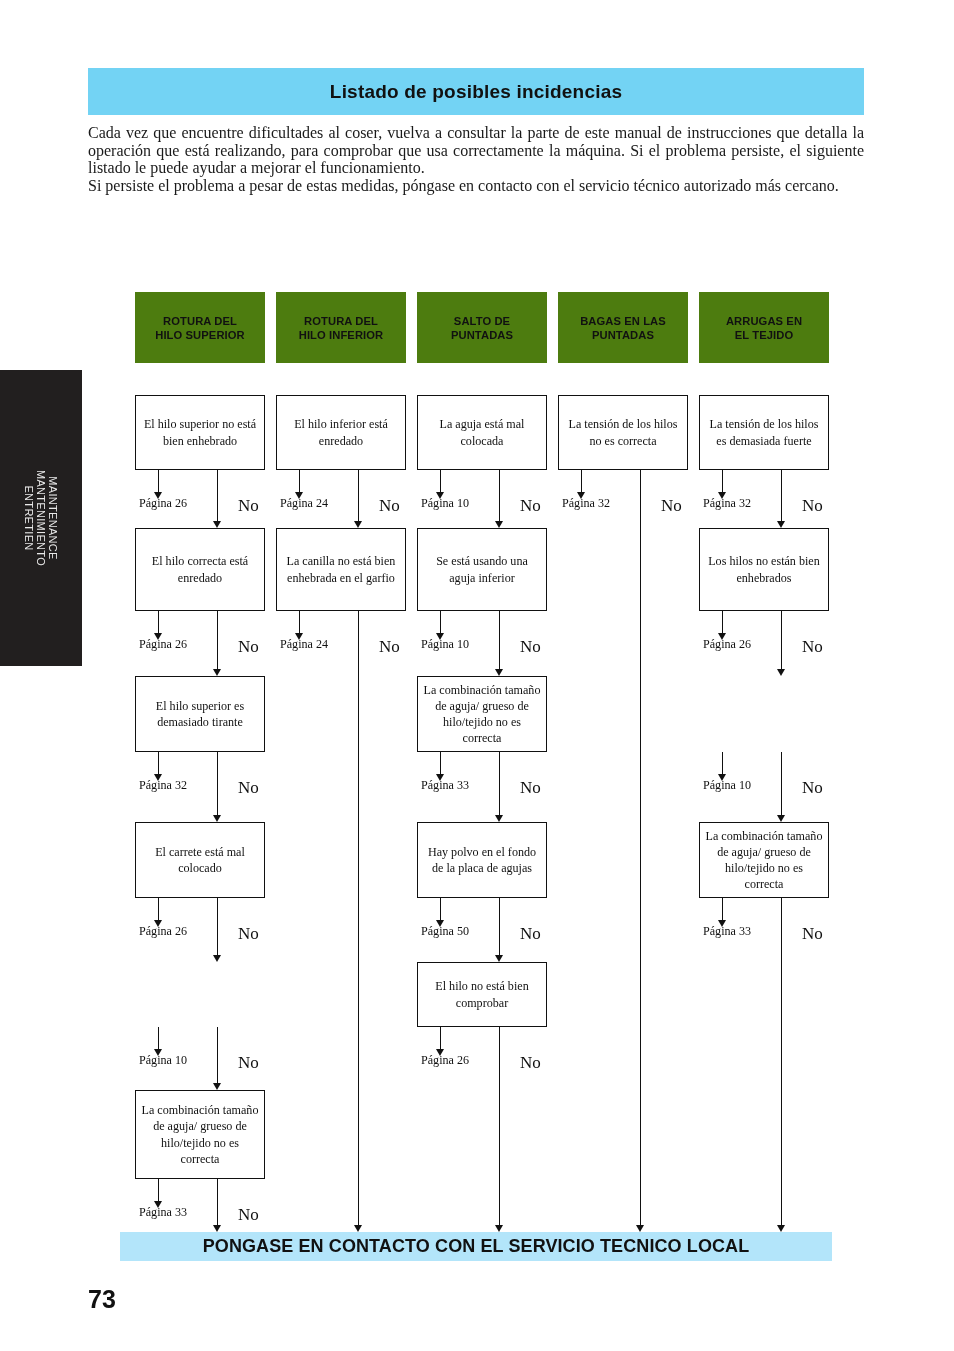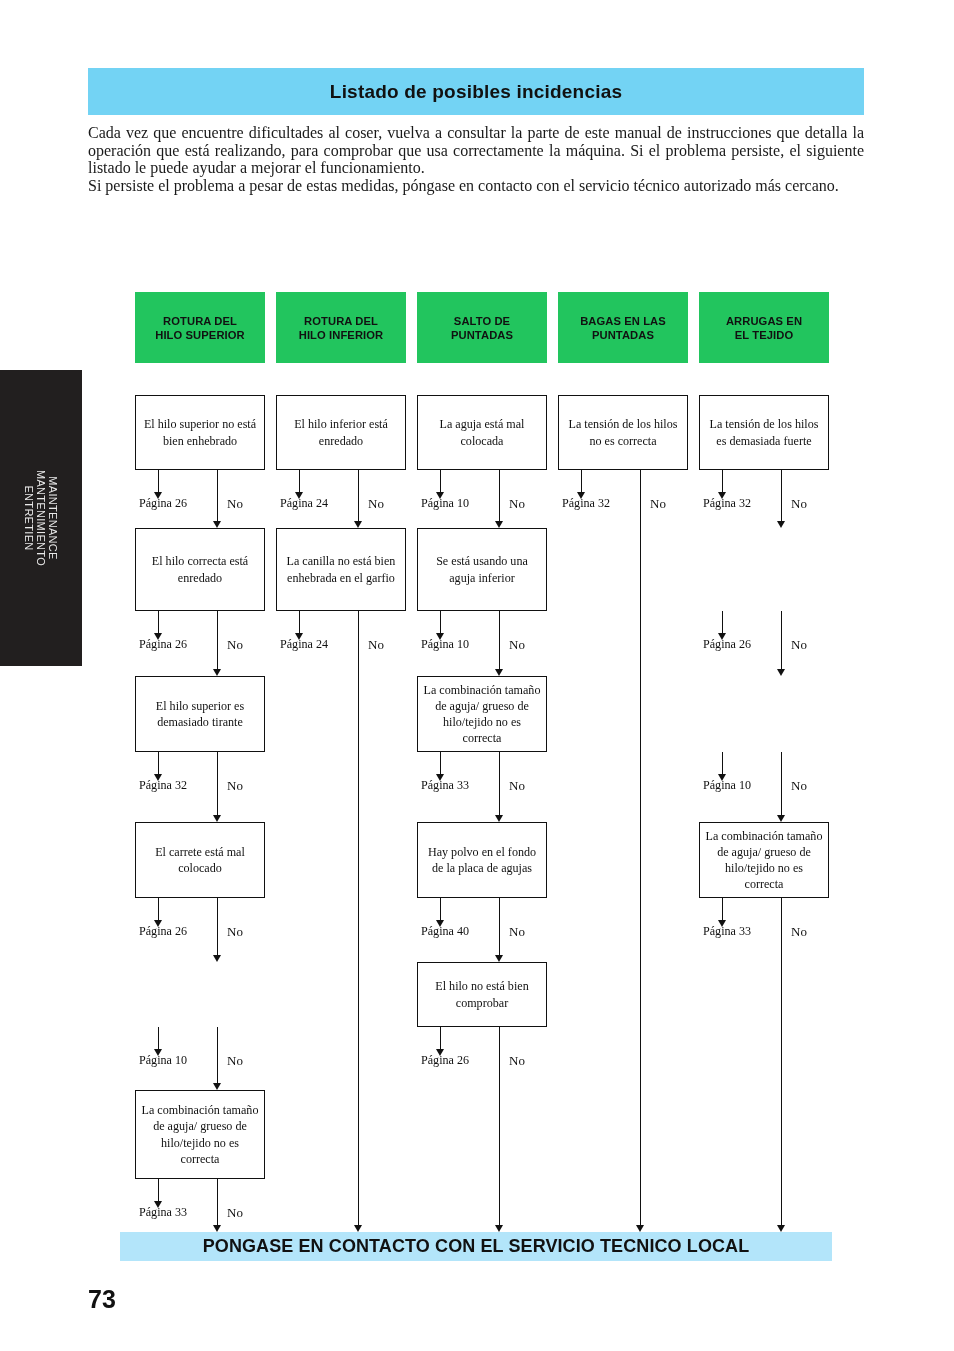--- a/index.html
+++ b/index.html
@@ -51,21 +51,21 @@
     text-align:justify;
   }
   .intro p { margin:0; }
   .intro p.last { text-align:left; }
 
   
   .chart { position:absolute; left:0; top:0; width:954px; height:1351px; }
 
   .col-header {
     position:absolute; width:130px; height:71px;
-    background:#22c55e;
+    background:#4d7c0f;
     display:flex; align-items:center; justify-content:center;
     text-align:center;
   }
   .col-header span {
     font-family:"Liberation Sans", sans-serif;
     font-weight:bold; font-size:11.2px; color:#111;
     line-height:14px; letter-spacing:0.1px;
   }
 
   .node {
@@ -94,21 +94,21 @@
 
   
   .conn-line {
     position:absolute; width:1.4px; background:#111;
   }
 
   .lbl-page {
     position:absolute; font-size:12.1px; color:#111; white-space:nowrap;
   }
   .lbl-no {
-    position:absolute; font-size:13px; color:#111; white-space:nowrap;
+    position:absolute; font-size:17px; color:#111; white-space:nowrap;margin-left:11px;
   }
 
   
   .bottom-banner {
     position:absolute; left:120px; top:1232px; width:712px; height:29px;
     background:#b3e5fa;
     display:flex; align-items:center; justify-content:center;
   }
   .bottom-banner span {
     font-family:"Liberation Sans", sans-serif;
@@ -302,21 +302,21 @@
         <div class="head" style="top: 0px;"></div>
       </div>
       <div class="lbl-no" style="left: 509px; top: 778px;">No</div>
       <div class="node" style="left: 417px; top: 822px; height: 76px;">
         <span>Hay polvo en el fondo de la placa de agujas</span>
       </div>
       <div class="conn-arrow" style="left: 436px; top: 898px; height: 29px;">
         <div class="stem" style="height: 22px;"></div>
         <div class="head" style="top: 22px;"></div>
       </div>
-      <div class="lbl-page" style="left: 421px; top: 924px;">Página 40</div>
+      <div class="lbl-page" style="left: 421px; top: 924px;">Página 50</div>
       <div class="conn-line" style="left: 499px; top: 898px; height: 57px;"></div>
       <div class="conn-arrow" style="left: 495px; top: 955px; height: 7px;">
         <div class="head" style="top: 0px;"></div>
       </div>
       <div class="lbl-no" style="left: 509px; top: 924px;">No</div>
       <div class="node" style="left: 417px; top: 962px; height: 65px;">
         <span>El hilo no está bien comprobar</span>
       </div>
       <div class="conn-arrow" style="left: 436px; top: 1027px; height: 29px;">
         <div class="stem" style="height: 22px;"></div>
@@ -359,20 +359,23 @@
       <div class="conn-arrow" style="left: 718px; top: 470px; height: 29px;">
         <div class="stem" style="height: 22px;"></div>
         <div class="head" style="top: 22px;"></div>
       </div>
       <div class="lbl-page" style="left: 703px; top: 496px;">Página 32</div>
       <div class="conn-line" style="left: 781px; top: 470px; height: 51px;"></div>
       <div class="conn-arrow" style="left: 777px; top: 521px; height: 7px;">
         <div class="head" style="top: 0px;"></div>
       </div>
       <div class="lbl-no" style="left: 791px; top: 496px;">No</div>
+      <div class="node" style="left: 699px; top: 528px; height: 83px;">
+        <span>Los hilos no están bien enhebrados</span>
+      </div>
       <div class="conn-arrow" style="left: 718px; top: 611px; height: 29px;">
         <div class="stem" style="height: 22px;"></div>
         <div class="head" style="top: 22px;"></div>
       </div>
       <div class="lbl-page" style="left: 703px; top: 637px;">Página 26</div>
       <div class="conn-line" style="left: 781px; top: 611px; height: 58px;"></div>
       <div class="conn-arrow" style="left: 777px; top: 669px; height: 7px;">
         <div class="head" style="top: 0px;"></div>
       </div>
       <div class="lbl-no" style="left: 791px; top: 637px;">No</div>

